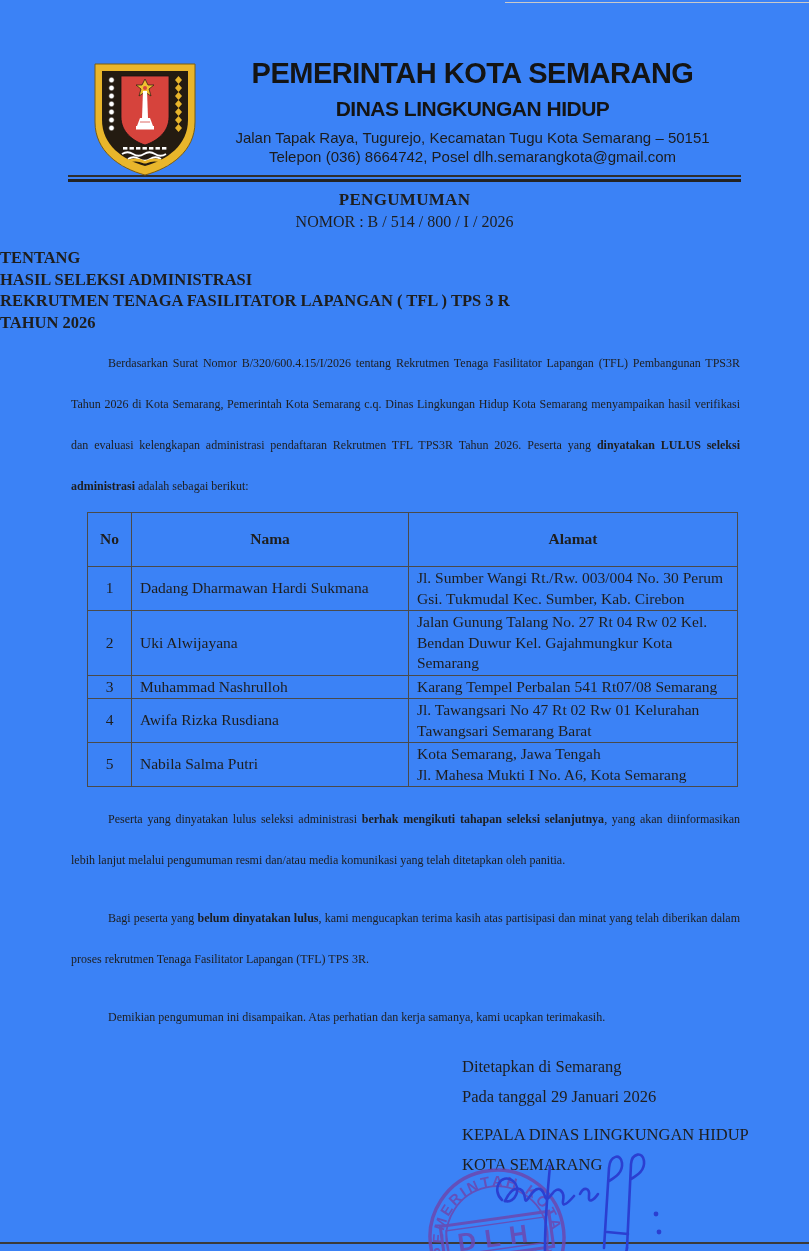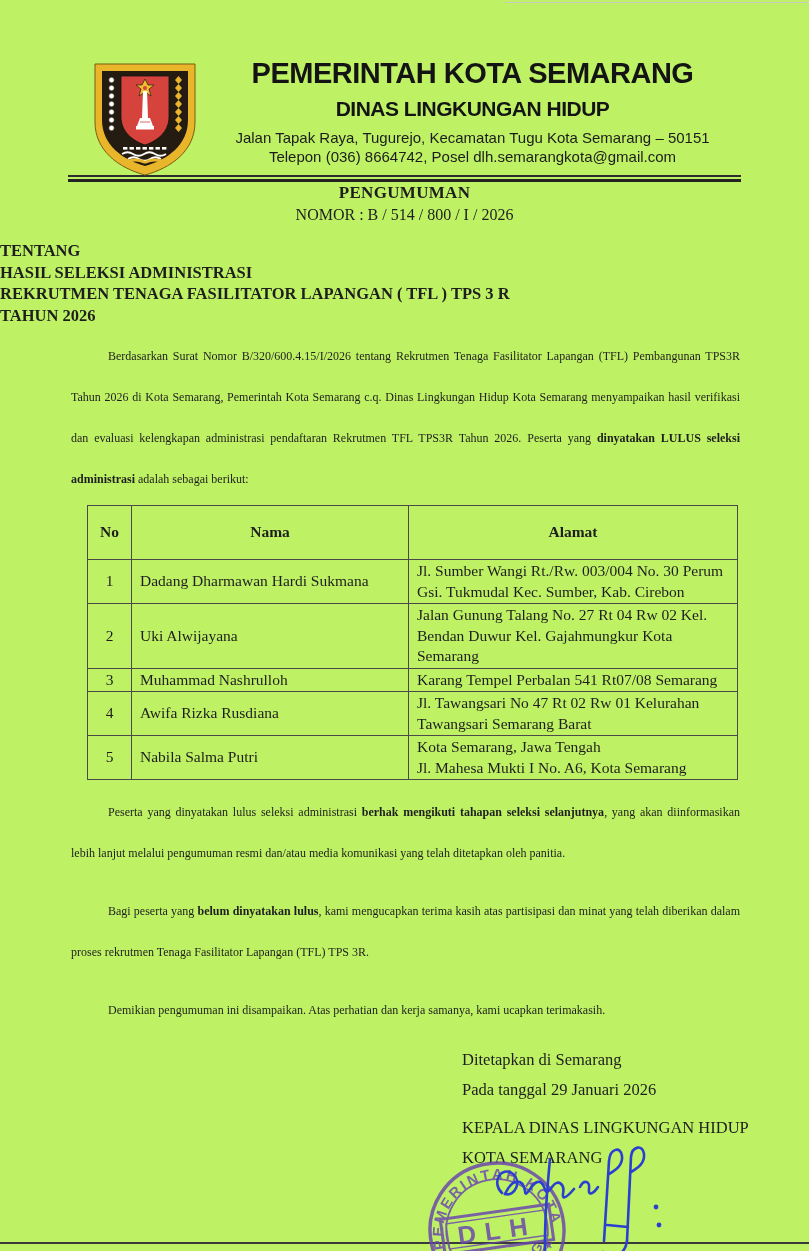--- a/index.html
+++ b/index.html
@@ -1,40 +1,40 @@
 <!DOCTYPE html>
 <html><head>
 <meta charset="utf-8">
 <style>
   html,body{margin:0;padding:0;background:#ffffff;}
   .page{
     position:relative;
     width:809px;height:1251px;
-    background:#bef264;
+    background:#3b82f6;
     font-family:"Liberation Serif", serif;
     color:#1e1e1e;
     overflow:hidden;
   }
   
   .scan-top{position:absolute;top:2px;left:505px;right:0;height:1px;background:#c9c9c9;}
   .scan-bottom{position:absolute;top:1242px;left:0;right:0;height:2px;background:#3a3a3a;}
 
   
   .letterhead{position:relative;}
   .logo{position:absolute;left:90px;top:60px;width:110px;height:118px;}
   .head-text{padding-top:56px;margin-left:195px;width:555px;text-align:center;
     font-family:"Liberation Sans", sans-serif;}
   .org1{font-size:29px;font-weight:bold;line-height:34px;letter-spacing:-0.5px;color:#141414;}
   .org2{font-size:21px;font-weight:bold;line-height:38px;letter-spacing:-0.5px;color:#141414;}
   .addr{font-size:15px;line-height:19px;color:#1c1c1c;}
   .rule1{margin:9px 68px 0 68px;border-top:2px solid #2e2e2e;}
   .rule2{margin:2px 68px 0 68px;border-top:3px solid #232323;}
 
   
-  .doc-head{text-align:center;}
+  .doc-head{margin-top:7px;text-align:center;}
   .t-main{font-size:17px;font-weight:bold;line-height:22px;letter-spacing:.3px;}
   .t-num{font-size:16px;line-height:22px;}
   .subject{margin-top:14px;text-align:left;font-weight:bold;font-size:16.5px;line-height:21.5px;}
 
   
   .para{margin:10px 69px 0 71px;font-size:12px;line-height:41px;
     text-align:justify;text-indent:37px;}
   .para.after-table{margin-top:12px;}
   .para.tight{margin-top:17px;}
   b.inbold{font-weight:bold;}

